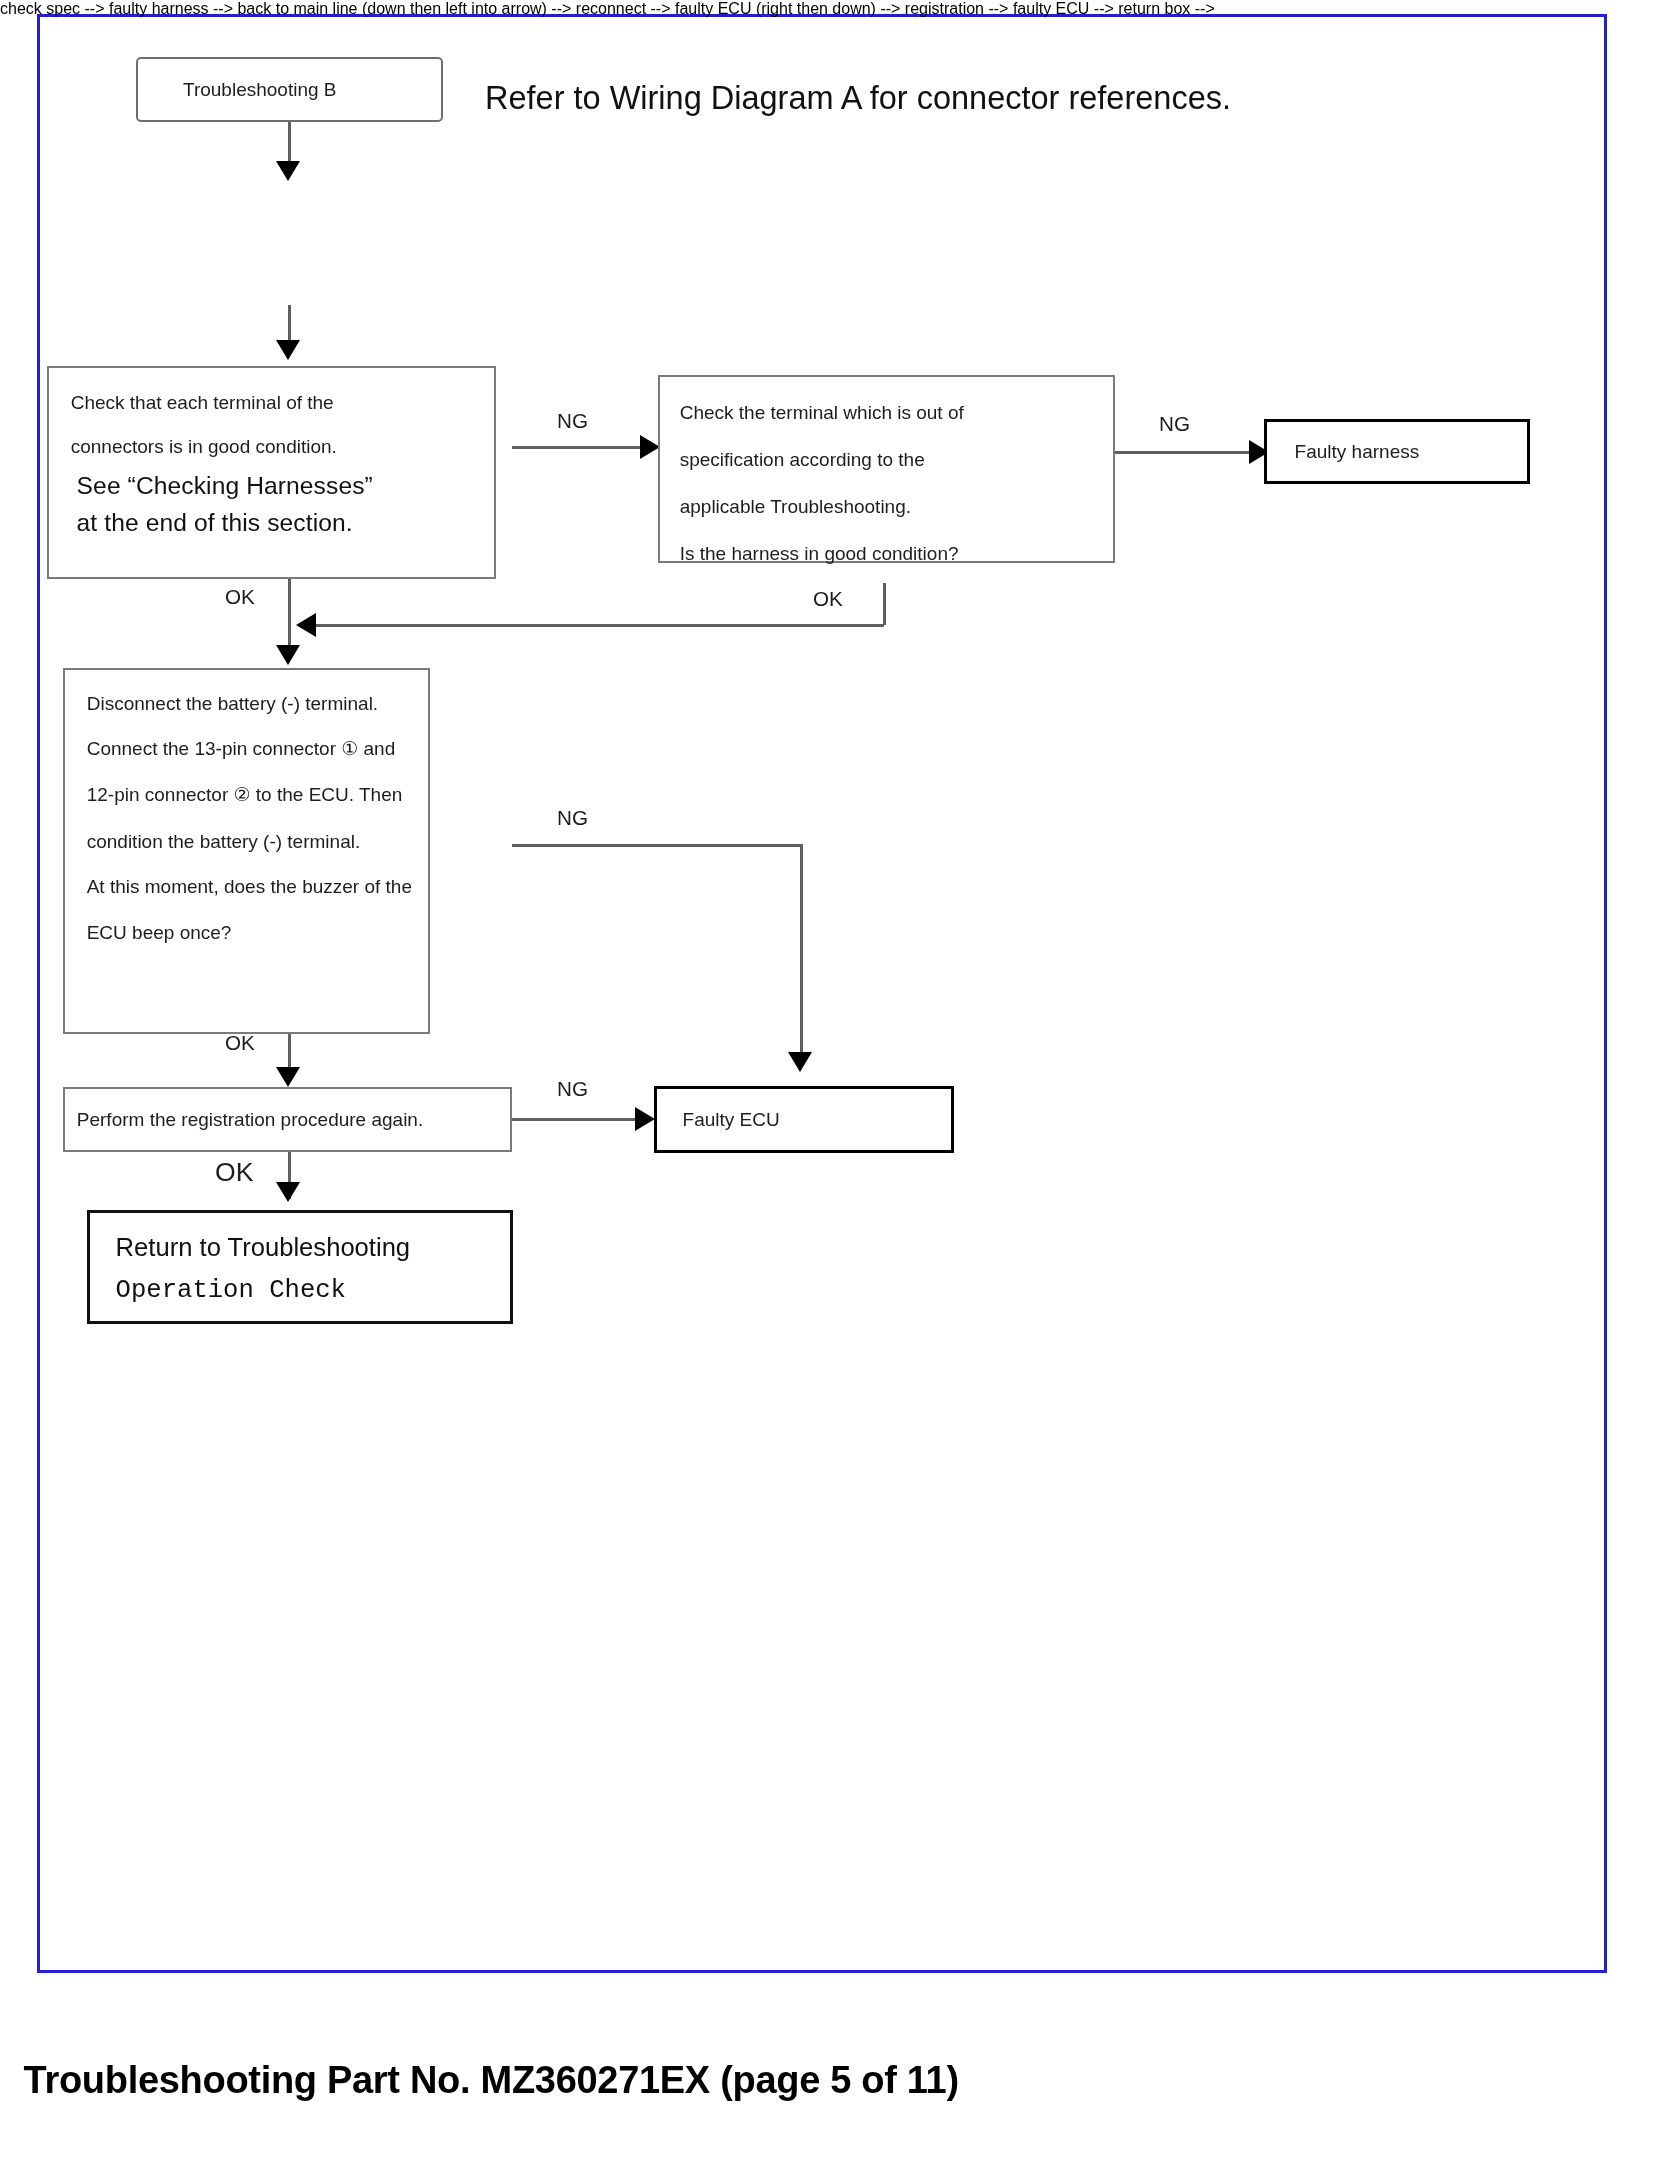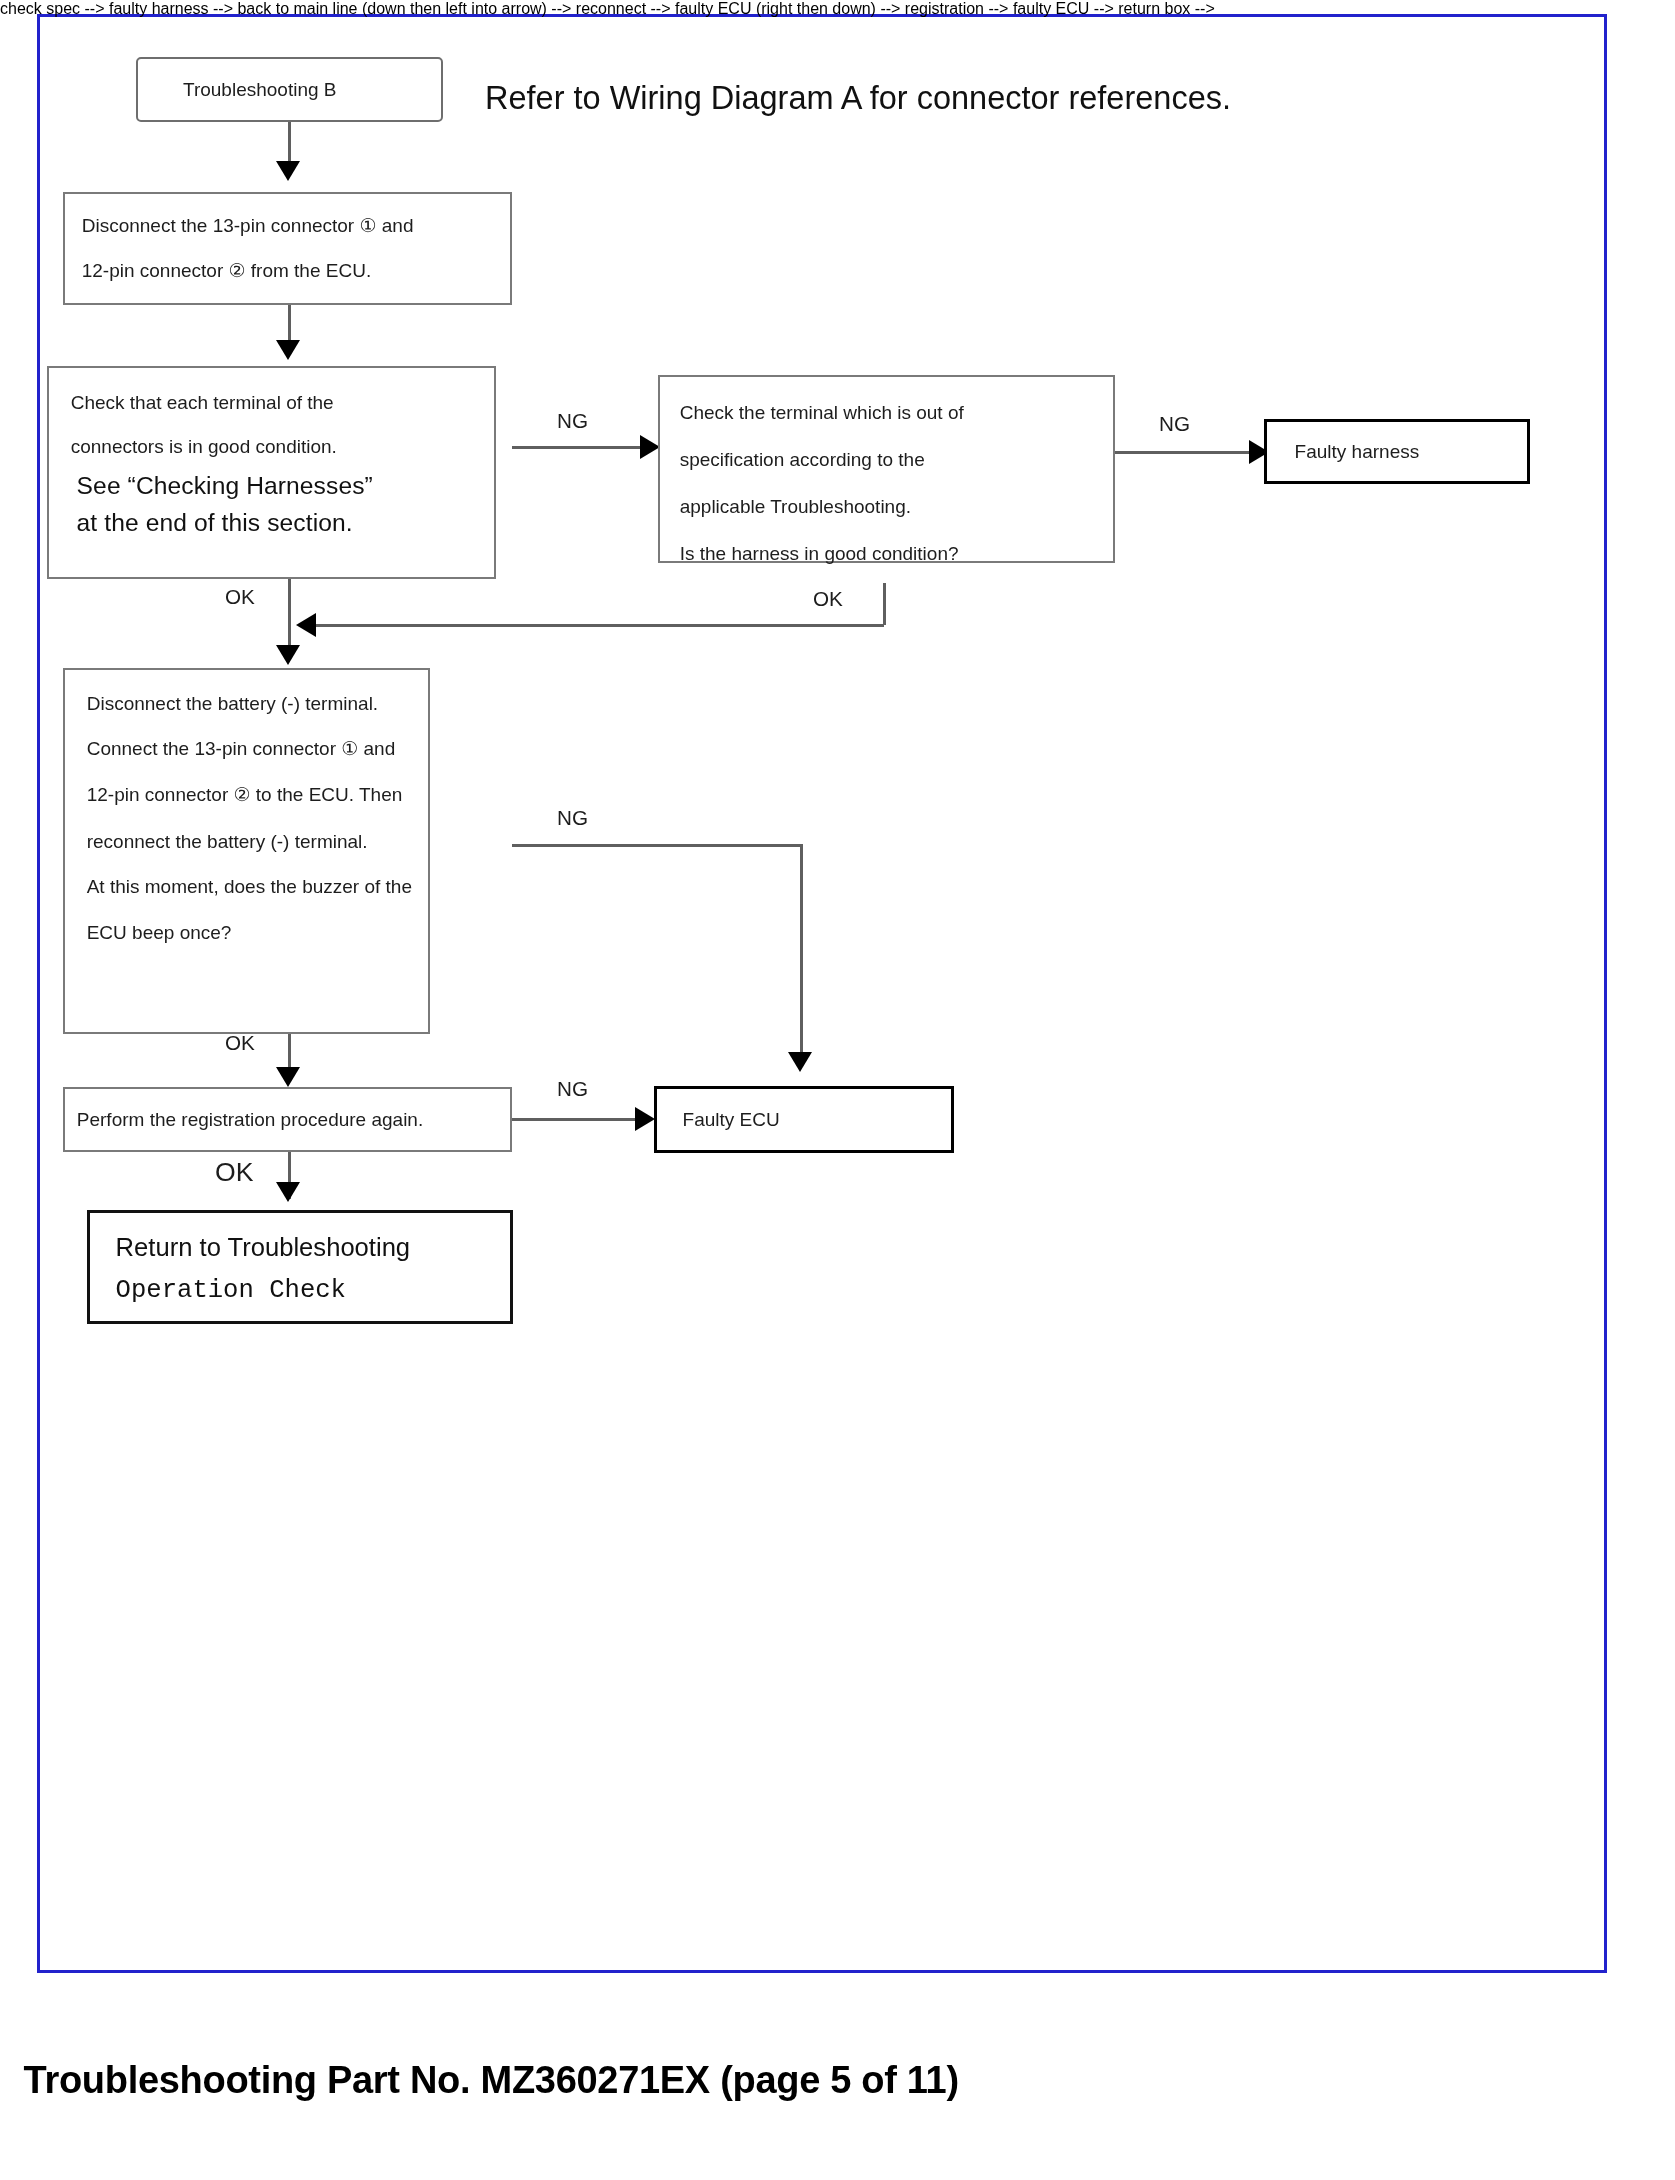--- a/index.html
+++ b/index.html
@@ -151,24 +151,20 @@
   
   <div class="fbox rounded" style="left:136px; top:57px; width:307px; height:65px;">
     <div class="ln" style="left:45px; top:20.7px;">Troubleshooting B</div>
   </div>
 
   
   <div class="vline" style="left:288px; top:122px; height:45px;"></div>
   <div class="arrow-down" style="left:276px; top:161px;"></div>
 
   
-  <div class="fbox" style="left:63px; top:192px; width:449px; height:113px;">
-    <div class="ln" style="left:16.7px; top:21.7px;">Disconnect the 13-pin connector ① and</div>
-    <div class="ln" style="left:16.7px; top:67px;">12-pin connector ② from the ECU.</div>
-  </div>
 
   
   <div class="vline" style="left:288px; top:305px; height:41px;"></div>
   <div class="arrow-down" style="left:276px; top:340px;"></div>
 
   
   <div class="fbox" style="left:47px; top:366px; width:449px; height:213px;">
     <div class="ln" style="left:21.7px; top:24.6px;">Check that each terminal of the</div>
     <div class="ln" style="left:21.7px; top:69px;">connectors is in good condition.</div>
     <div class="ln emph" style="left:27.6px; top:106px;">See “Checking Harnesses”</div>
@@ -207,21 +203,21 @@
    reconnect --&gt;
   <div class="vline" style="left:288px; top:579px; height:81px;"></div>
   <div class="arrow-down" style="left:276px; top:645px;"></div>
   <div class="elabel" style="left:225px; top:585px;">OK</div>
 
   
   <div class="fbox" style="left:63px; top:668px; width:367px; height:366px;">
     <div class="ln" style="left:21.7px; top:23.6px;">Disconnect  the  battery  (-)  terminal.</div>
     <div class="ln" style="left:21.7px; top:69px;">Connect  the  13-pin  connector ① and</div>
     <div class="ln" style="left:21.7px; top:115px;">12-pin connector ② to  the  ECU.  Then</div>
-    <div class="ln" style="left:21.7px; top:162px;">reconnect the battery (-) terminal.</div>
+    <div class="ln" style="left:21.7px; top:162px;">condition the battery (-) terminal.</div>
     <div class="ln" style="left:21.7px; top:207px;">At this moment, does the buzzer of the</div>
     <div class="ln" style="left:21.7px; top:253px;">ECU beep once?</div>
   </div>
 
    faulty ECU (right then down) --&gt;
   <div class="hline" style="left:512px; top:844px; width:291px;"></div>
   <div class="vline" style="left:800px; top:844px; height:215px;"></div>
   <div class="arrow-down" style="left:788px; top:1052px;"></div>
   <div class="elabel" style="left:557px; top:806px;">NG</div>
 

